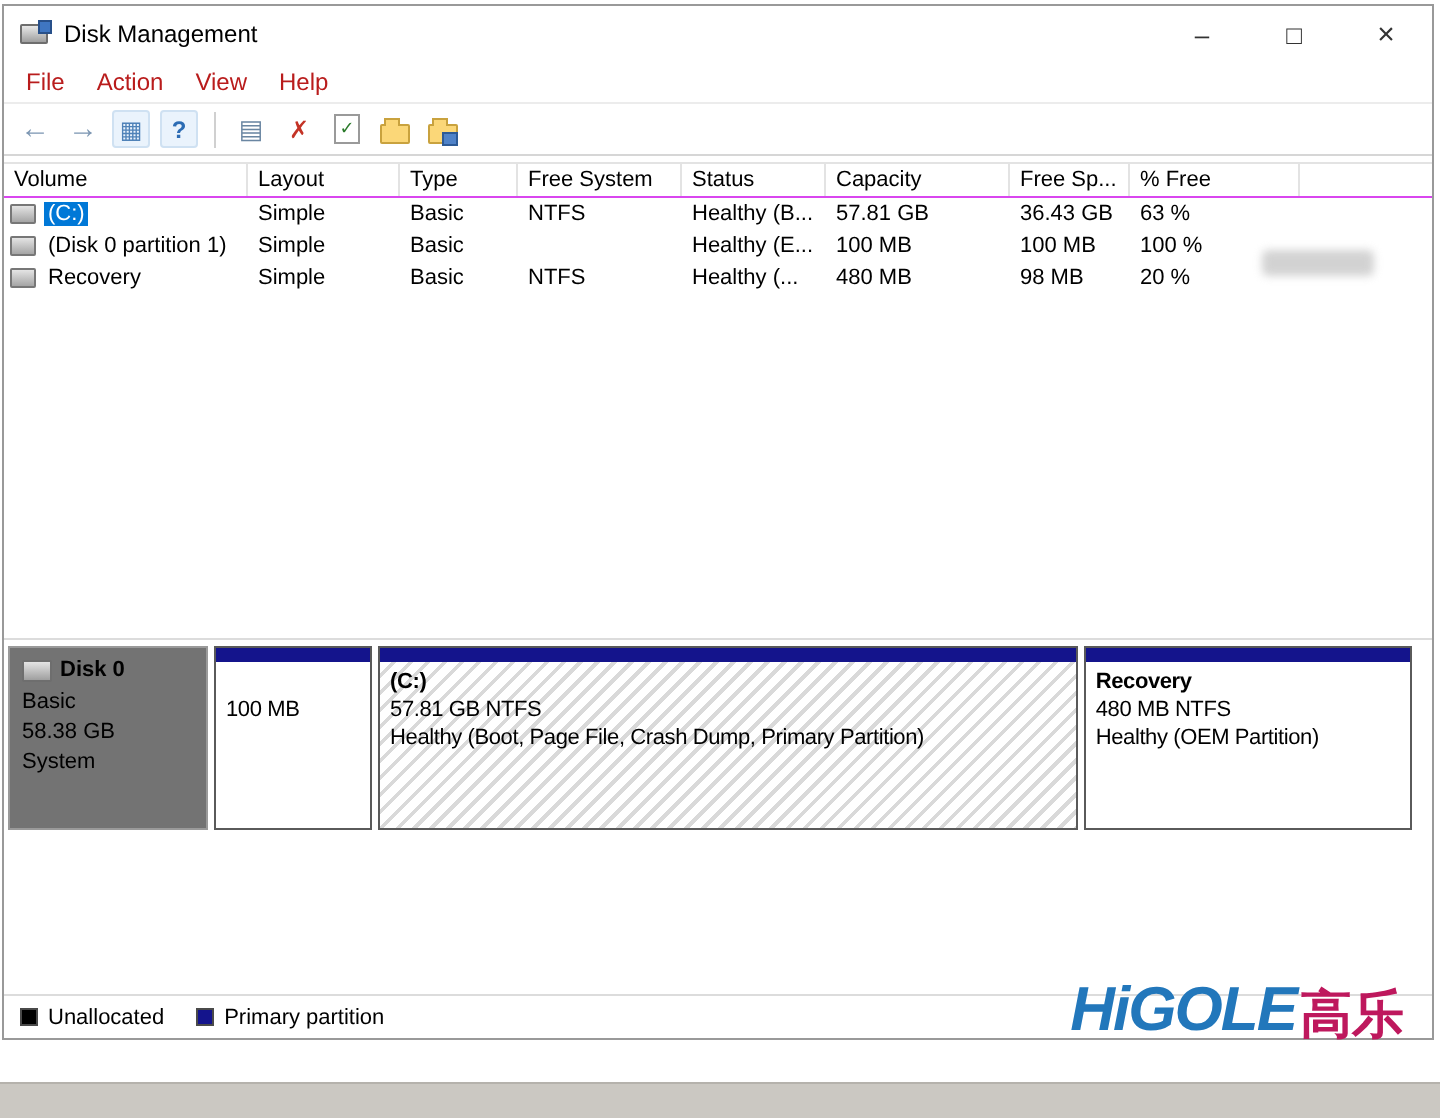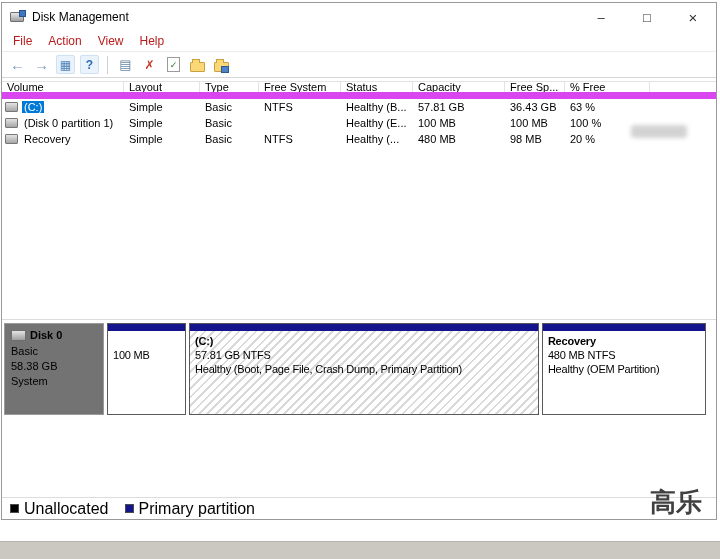--- a/index.html
+++ b/index.html
@@ -47,21 +47,21 @@
     border-radius:1px; position:relative; margin-top:4px; }
   .folder::before { content:""; position:absolute; top:-4px; left:1px; width:6px; height:3px;
     background:#fbd778; border:1px solid #c9a23e; border-bottom:none; }
   .folder.drive::after { content:""; position:absolute; right:-1px; bottom:-2px;
     width:6px; height:5px; background:#4f82c8; border:1px solid #2d5a96; }
 
   
   .listview { position:absolute; left:0; top:78px; right:0; font-size:11px; color:#000; }
   .lv-grid { display:grid;
     grid-template-columns:122px 76px 59px 82px 72px 92px 60px 85px 1fr; }
-  .lv-header { height:18px; border-top:1px solid #e3e3e3; border-bottom:7px solid #d946ef; }
+  .lv-header { height:18px; border-top:1px solid #e3e3e3; border-bottom:1px solid #d946ef; }
   .lv-hcell { display:flex; align-items:center; padding-left:5px;
     border-right:1px solid #e3e3e3; overflow:hidden; white-space:nowrap; }
   .lv-hcell.filler { border-right:none; }
   .lv-row { height:16px; }
   .lv-cell { display:flex; align-items:center; padding-left:5px;
     overflow:hidden; white-space:nowrap; }
   .vol-cell { padding-left:3px; gap:4px; }
   .drive-ico { width:13px; height:10px; flex:0 0 auto;
     background:linear-gradient(#e4e4e4,#a5a5a5); border:1px solid #777; border-radius:1px; }
   .vol-label { padding:0 2px; }
@@ -85,30 +85,30 @@
   .part-strip { height:7px; flex:0 0 auto; }
   .part-body { flex:1 1 auto; padding:3px 5px; font-size:11px; }
   .part.selected .part-body {
     background:repeating-linear-gradient(135deg,#ffffff 0 4px,#d9d9d9 4px 6px); }
   .pline { height:14px; line-height:14px; white-space:nowrap; overflow:hidden; letter-spacing:-0.2px; }
   .pline.b { font-weight:bold; }
 
   
   .legend { position:absolute; left:0; right:0; bottom:0; height:22px;
     border-top:1px solid #dcdcdc; display:flex; align-items:center;
-    padding-left:8px; gap:16px; font-size:16px; }
+    padding-left:8px; gap:16px; font-size:11px; }
   .legend-item { display:flex; align-items:center; gap:5px; }
   .legend-sq { width:9px; height:9px; border:1px solid #4a4a4a; }
 
   
   .logo { position:absolute; right:14px; top:486px; display:flex; align-items:flex-end;
     line-height:1; user-select:none; }
   .logo-brand { font-size:31px; font-weight:bold; font-style:italic;
     color:#2277bb; letter-spacing:-1px; }
-  .logo-cjk { font-size:26px; font-weight:bold; color:#404040; margin-left:2px; }
+  .logo-cjk { font-size:26px; font-weight:bold; color:#be185d; margin-left:2px; }
 
   .bottom-strip { position:absolute; left:0; bottom:0; width:720px; height:18px;
     background:#cbc8c2; border-top:1px solid #b5b2ac; }
 </style>
 </head>
 <body>
 
 <div class="app">
 
   <div class="titlebar">
@@ -256,18 +256,19 @@
       <span class="legend-sq" style="background: rgb(0, 0, 0);"></span>
       <span>Unallocated</span>
     </span>
     <span class="legend-item">
       <span class="legend-sq" style="background: rgb(20, 20, 140);"></span>
       <span>Primary partition</span>
     </span>
   </div>
 
   <div class="logo">
+    <span class="logo-brand">HiGOLE</span>
     <span class="logo-cjk">高乐</span>
   </div>
 
 </div>
 
 <div class="bottom-strip"></div>
 
 </body></html>

